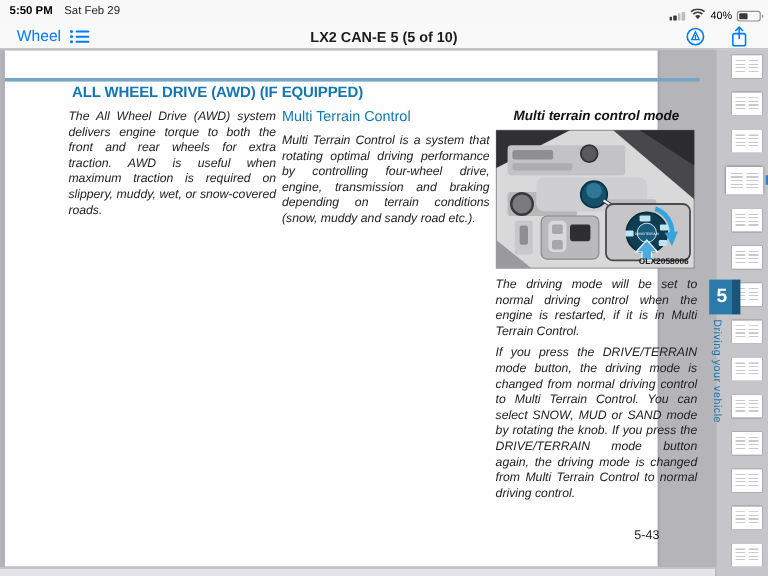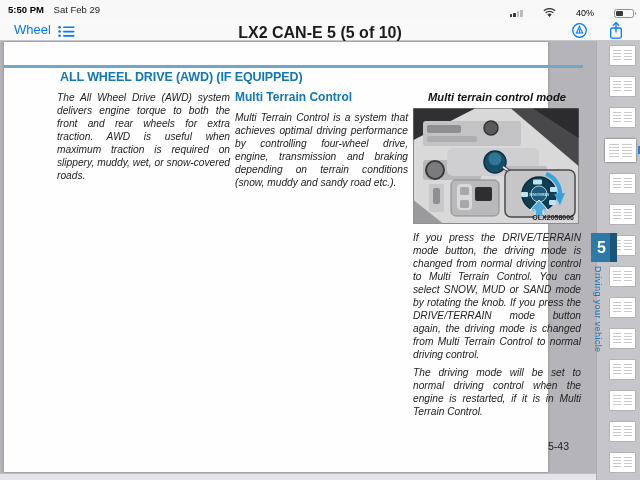--- a/index.html
+++ b/index.html
@@ -10,60 +10,60 @@
     -webkit-font-smoothing:antialiased;
   }
   
   .status-bar {
     position:absolute; top:0; left:0; right:0; height:20px;
     background:#f8f8f8; z-index:10;
   }
   .status-left { position:absolute; left:8px; top:4px; font-size:9.5px; color:#000; }
   .status-left .time { font-weight:bold; }
   .status-left .date { margin-left:7px; color:#1c1c1e; }
-  .status-right { position:absolute; right:6px; top:4px; display:flex; align-items:center; gap:20px; }
+  .status-right { position:absolute; right:6px; top:4px; display:flex; align-items:center; gap:4px; }
   .sig { display:flex; align-items:flex-end; gap:1px; height:8px; }
   .sig i { display:block; width:2.5px; border-radius:0.5px; background:#3a3a3c; }
   .sig i:nth-child(1){height:3px} .sig i:nth-child(2){height:4.5px}
   .sig i:nth-child(3){height:6px; background:#bcbcc0} .sig i:nth-child(4){height:7.5px; background:#bcbcc0}
   .batt-txt { font-size:9px; color:#000; }
   .batt { position:relative; width:20px; height:9px; border:1px solid #8e8e93; border-radius:2.5px; }
   .batt::after { content:''; position:absolute; right:-3px; top:2px; width:1.5px; height:3.5px; background:#8e8e93; border-radius:0 1px 1px 0; }
   .batt .fill { position:absolute; left:1px; top:1px; bottom:1px; width:40%; background:#3a3a3c; border-radius:1px; }
   
   .toolbar {
     position:absolute; top:20px; left:0; right:0; height:21px;
     background:#f9f9f9; border-bottom:1px solid #c6c6ca; z-index:10;
   }
   .done-btn { position:absolute; left:14px; top:2px; font-size:13px; color:#007AFF; cursor:default; }
   .toc-btn { position:absolute; left:58px; top:4px; }
-  .doc-title { position:absolute; left:0; right:0; top:4px; text-align:center; font-size:16px; font-weight:bold; color:#1c1c1e; }
+  .doc-title { position:absolute; left:0; right:0; top:4px; text-align:center; font-size:12px; font-weight:bold; color:#1c1c1e; }
   .markup-btn { position:absolute; right:52px; top:2px; }
   .share-btn { position:absolute; right:16px; top:1px; }
   
   .content { position:absolute; top:41px; left:0; right:0; bottom:0; background:#b5b4b9; }
   .bottom-strip { position:absolute; left:0; right:44px; bottom:0; height:7px; background:#e4e4e9; border-top:1px solid #bdbdc2; z-index:3; }
   .page {
     position:absolute; left:4px; top:1px; width:544px; height:430px;
     background:#fefefe; z-index:2; box-shadow:0 0 3px rgba(0,0,0,.25);
   }
   .rule { position:absolute; left:0; top:23px; width:579px; height:2.5px; background:#74a7c6; }
   .main-heading {
     position:absolute; left:56px; top:28px; font-size:12.5px; font-weight:bold;
     color:#1277b3; letter-spacing:-0.1px; white-space:nowrap;
   }
   .col { position:absolute; top:49px; width:173px; font-size:10.2px; line-height:13px; color:#222; text-align:justify; }
   .col p { margin:0 0 5px;font-style:italic; }
   .col-1 { left:53px; }
   .col-2 { left:231px; }
   .col-3 { left:409px; width:168px; }
-  .col-2 h2 { font-size:12px; font-weight:bold; color:#1277b3; margin:0 0 7px; text-align:left; }
+  .col-2 h2 { font-size:12px; font-weight:normal; color:#1277b3; margin:0 0 7px; text-align:left; }
   .col-3 h3 { font-size:11.2px; font-weight:bold; font-style:italic; color:#111; margin:0 0 4px; text-align:center; white-space:nowrap; }
   .figure { width:166px; height:116px; margin:0 0 7px; }
-  .page-num { position:absolute; left:505px; top:398px; width:60px; text-align:right; font-size:10.5px; color:#222; }
+  .page-num { position:absolute; left:505px; top:398px; width:60px; text-align:center; font-size:10.5px; color:#222; }
   .chapter-tab {
     position:absolute; left:587px; top:191px; width:26px; height:29px;
     background:linear-gradient(to right, #2b7aa9 0, #2b7aa9 19px, #1a5579 19px);
     z-index:5; color:#fff; font-size:16px; font-weight:bold;
     line-height:29px; padding-left:6px;
   }
   .chapter-title {
     position:absolute; left:589px; top:224px; height:110px; z-index:5;
     writing-mode:vertical-rl; font-size:9px; color:#1277b3; letter-spacing:0.4px; white-space:nowrap;
   }
@@ -161,21 +161,21 @@
     <div class="page">
       <div class="rule"></div>
       <div class="main-heading">ALL WHEEL DRIVE (AWD) (IF EQUIPPED)</div>
 
       <div class="col col-1">
         <p>The All Wheel Drive (AWD) system delivers engine torque to both the front and rear wheels for extra traction. AWD is useful when maximum traction is required on slippery, muddy, wet, or snow-covered roads.</p>
       </div>
 
       <div class="col col-2">
         <h2>Multi Terrain Control</h2>
-        <p>Multi Terrain Control is a system that achieves optimal driving performance by controlling four-wheel drive, engine, transmission and braking depending on terrain conditions (snow, muddy and sandy road etc.).</p>
+        <p>Multi Terrain Control is a system that rotating optimal driving performance by controlling four-wheel drive, engine, transmission and braking depending on terrain conditions (snow, muddy and sandy road etc.).</p>
       </div>
 
       <div class="col col-3">
         <h3>Multi terrain control mode</h3>
 
         <div class="figure">
           <svg width="166" height="116" viewBox="0 0 166 116">
             <rect x="0.5" y="0.5" width="165" height="115" fill="#d9d9da" stroke="#8a8a8d"></rect>
             <path d="M0.5 0.5 L62 0.5 L0.5 32 Z" fill="#303032"></path>
             <path d="M98 0.5 L165.5 0.5 L165.5 58 Z" fill="#48484b"></path>
@@ -214,22 +214,22 @@
               <path d="M133 66 A 21 21 0 0 1 147 88" fill="none" stroke="#35a3dc" stroke-width="4"></path>
               <path d="M141 86 L152 85 L147 97 Z" fill="#35a3dc"></path>
               <g>
                 <path d="M126 92 L117 102 L122 102 L122 109 L130 109 L130 102 L135 102 Z" fill="#4fabdc" stroke="#eaf6fd" stroke-width="1"></path>
               </g>
             </g>
             <text x="161" y="112" text-anchor="end" font-size="7" font-weight="bold" fill="#1a1a1a" font-family="Liberation Sans, sans-serif">OLX2058006</text>
           </svg>
         </div>
 
+        <p>The driving mode will be set to normal driving control when the engine is restarted, if it is in Multi Terrain Control.</p>
         <p>If you press the DRIVE/TERRAIN mode button, the driving mode is changed from normal driving control to Multi Terrain Control. You can select SNOW, MUD or SAND mode by rotating the knob. If you press the DRIVE/TERRAIN mode button again, the driving mode is changed from Multi Terrain Control to normal driving control.</p>
-        <p>The driving mode will be set to normal driving control when the engine is restarted, if it is in Multi Terrain Control.</p>
       </div>
 
       <div class="page-num">5-43</div>
       <div class="chapter-tab">5</div>
       <div class="chapter-title">Driving your vehicle</div>
     </div>
 
     <div class="bottom-strip"></div>
 
     <div class="sidebar">

